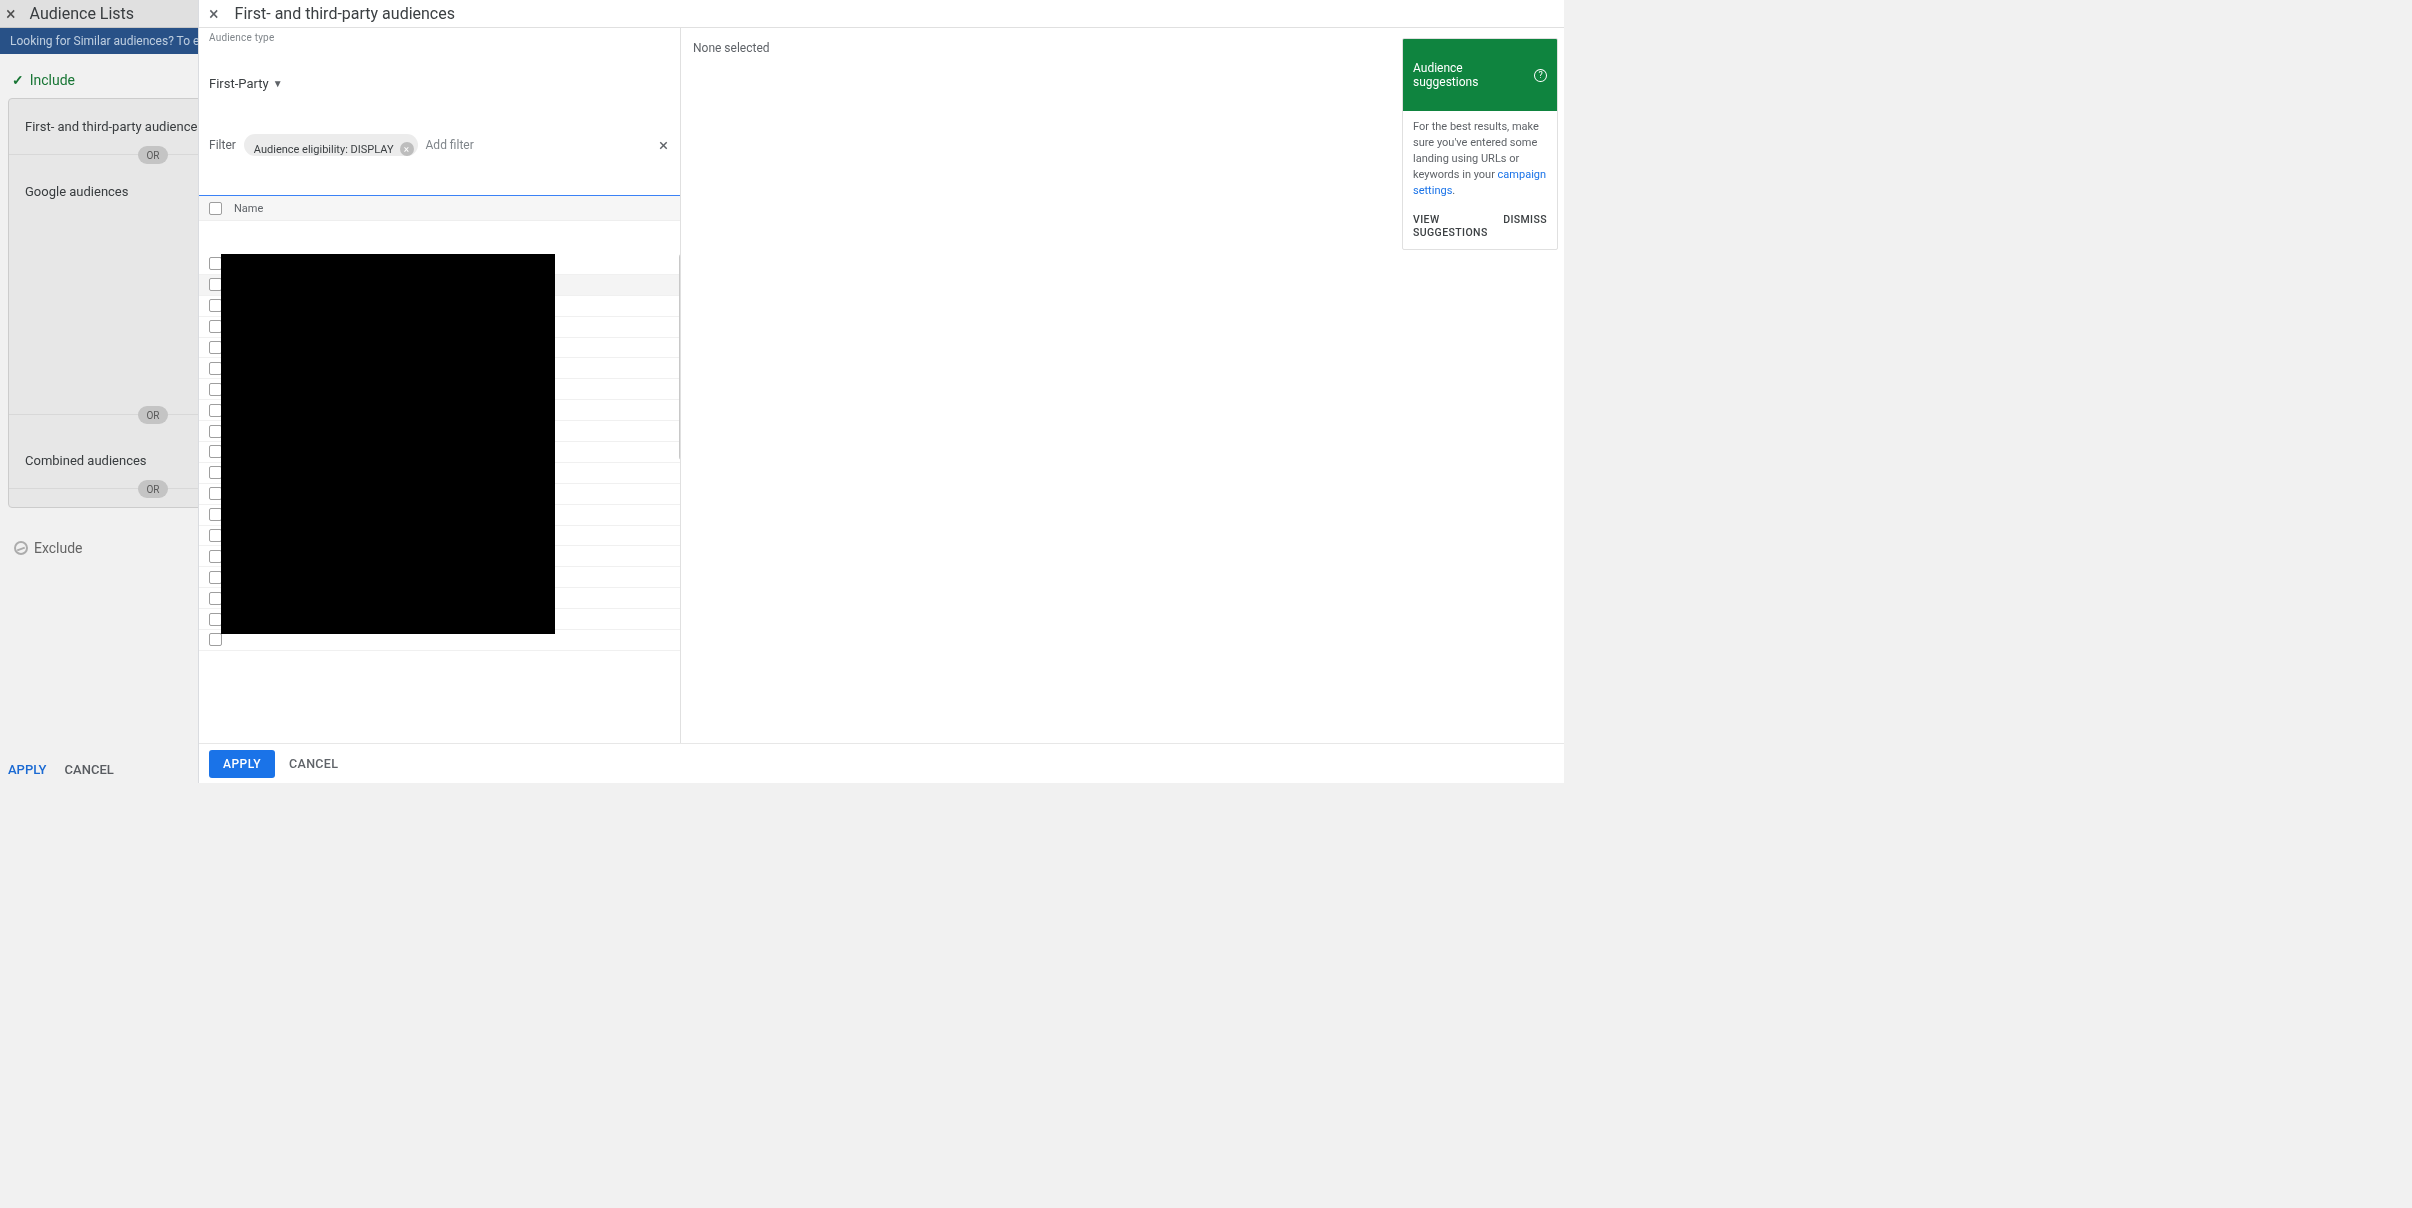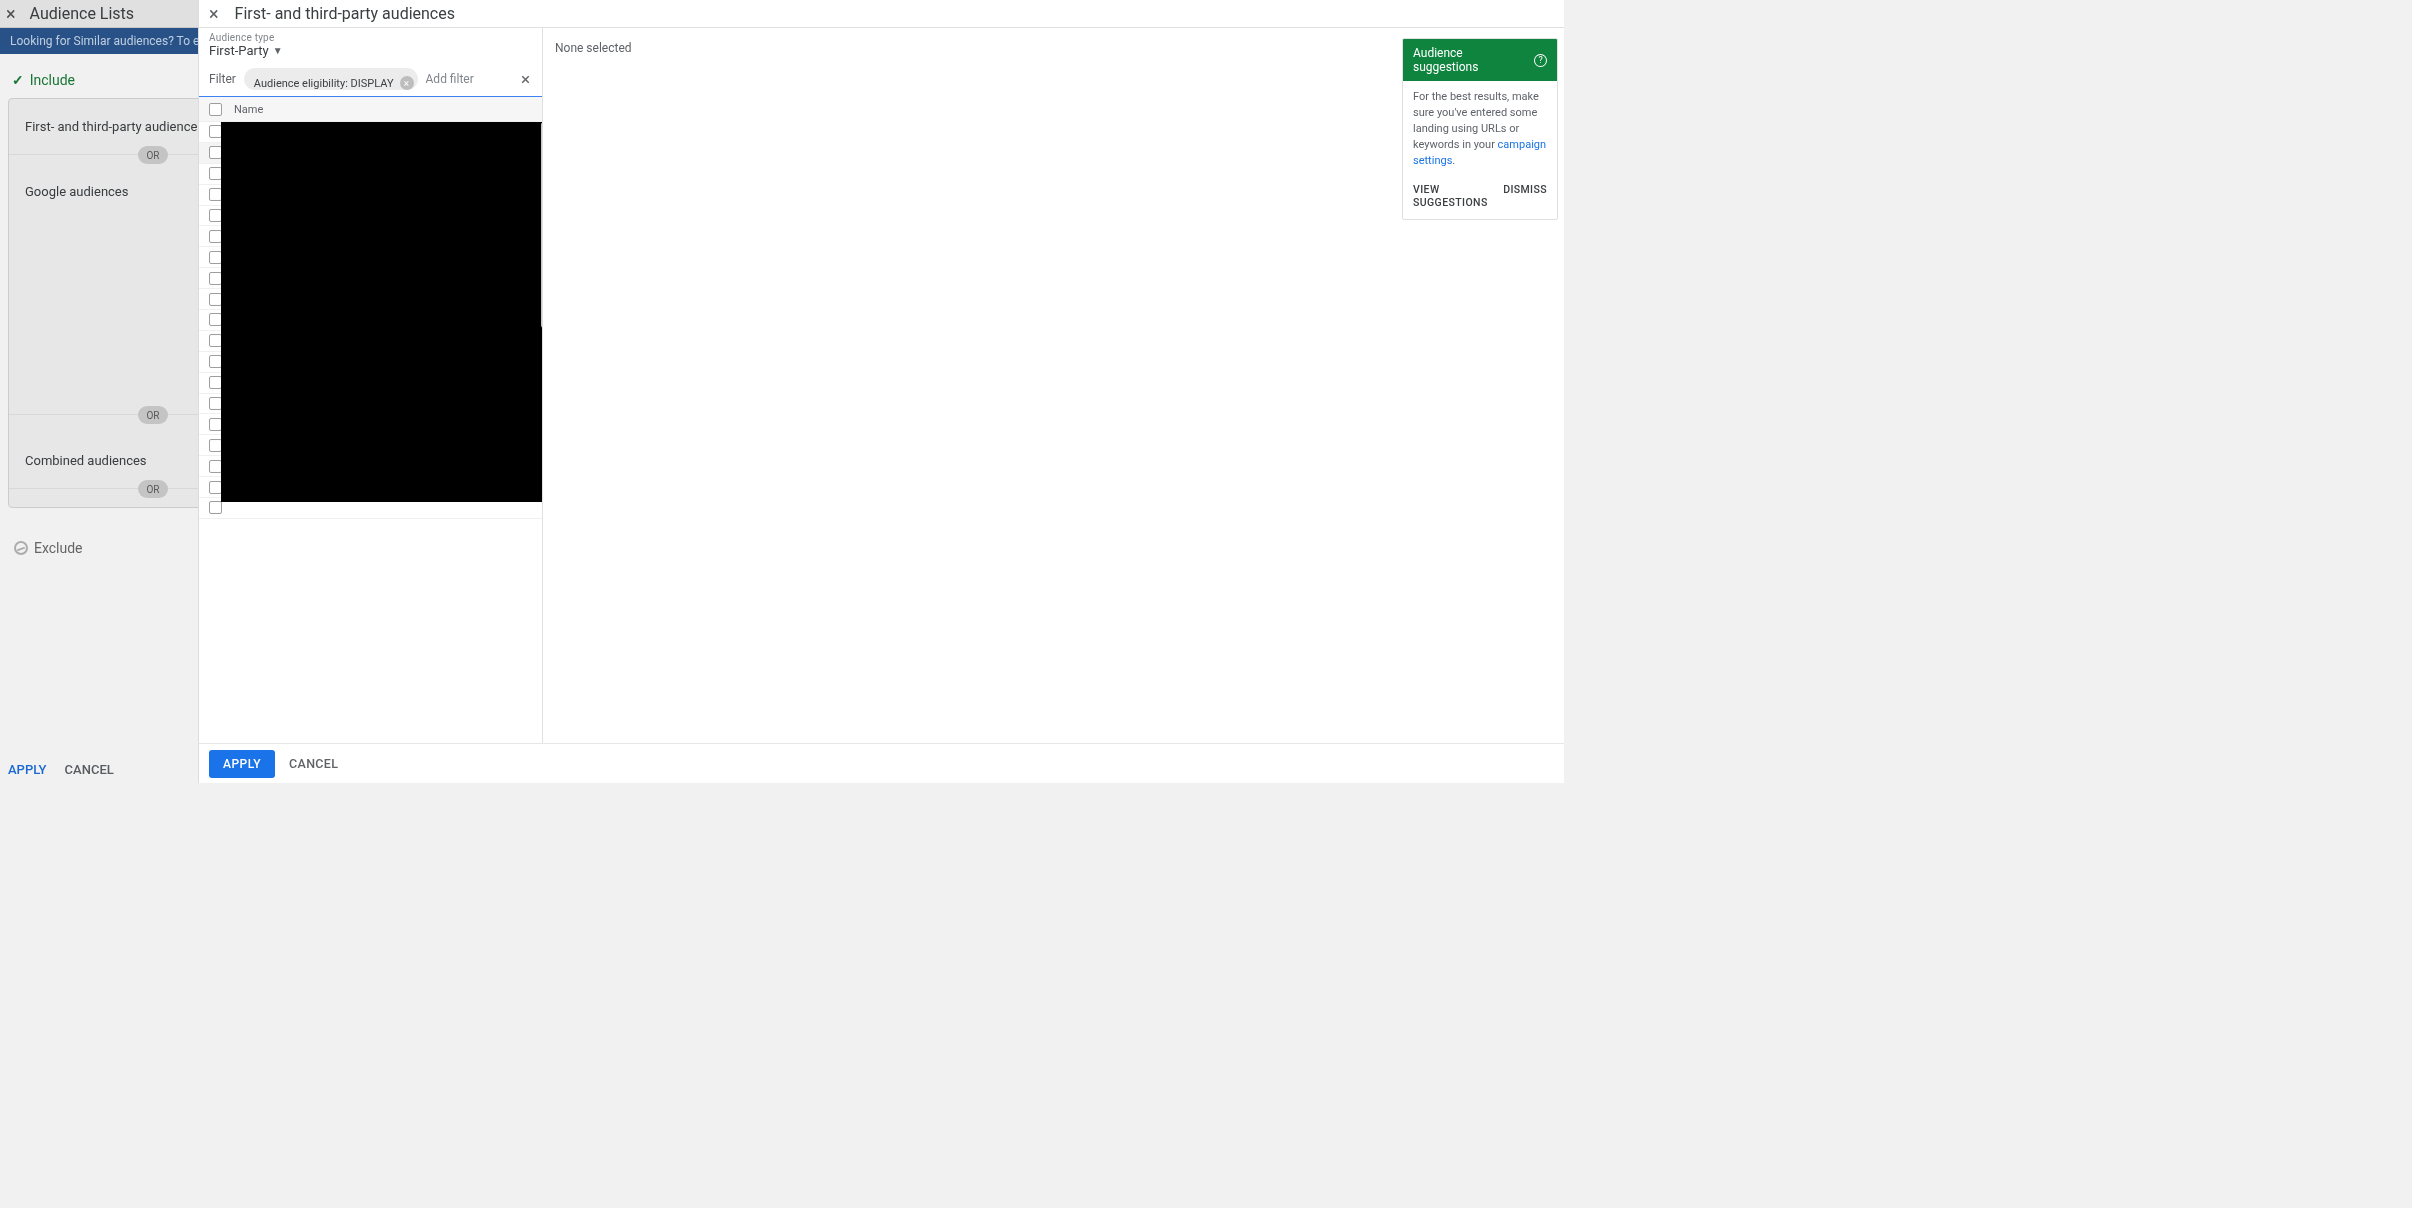--- a/index.html
+++ b/index.html
@@ -28,21 +28,21 @@
     .bottom-actions .cancel { color: #5f6368; }
 
     
     .modal { position: absolute; left: 198px; top: 0; right: 0; bottom: 0; background: #fff; border-left: 1px solid #dadce0; display: flex; flex-direction: column; }
     .modal-head { height: 28px; border-bottom: 1px solid #e0e0e0; display: flex; align-items: center; gap: 16px; padding-left: 10px; }
     .modal-head .x { font-size: 18px; color: #5f6368; cursor: pointer; }
     .modal-head .title { font-size: 16px; color: #3c4043; }
 
     .modal-body { flex: 1; display: flex; overflow: hidden; }
 
-    .col-list { width: 344px; border-right: 1px solid #e0e0e0; display: flex; flex-direction: column; padding-top: 4px; }
+    .col-list { width: 482px; border-right: 1px solid #e0e0e0; display: flex; flex-direction: column; padding-top: 4px; gap: 33px; }
     .aud-type-lbl { font-size: 10px; color: #80868b; padding: 0 0 0 10px; letter-spacing: 0.2px; }
     .aud-type { display: flex; align-items: center; gap: 4px; padding: 0 0 6px 10px; font-size: 13px; color: #3c4043; }
     .aud-type .caret { font-size: 10px; color: #5f6368; }
 
     .filter-row { display: flex; align-items: center; gap: 8px; padding: 4px 10px 6px 10px; }
     .filter-lbl { font-size: 12px; color: #5f6368; }
     .chip { display: flex; align-items: flex-end; gap: 6px; background: #ececec; border-radius: 11px; height: 22px; padding: 0 4px 0 10px; font-size: 11px; color: #3c4043; }
     .chip .xcirc { width: 14px; height: 14px; border-radius: 50%; background: #bdbdbd; color: #fff; font-size: 10px; display: flex; align-items: center; justify-content: center; }
     .add-filter { font-size: 12px; color: #80868b; }
     .filter-clear { margin-left: auto; font-size: 17px; color: #5f6368; padding-right: 2px; cursor: pointer; }
@@ -56,21 +56,21 @@
     .row .cb { flex-shrink: 0; }
     .redact { position: absolute; left: 22px; top: 0px; width: 334px; height: 380px; background: #000; }
     .vscroll { position: absolute; right: -5px; top: 0; width: 6px; height: 206px; background: #c8c8c8; border-radius: 4px; }
 
     .col-selected { flex: 1; padding: 10px 14px 0 12px; position: relative; }
     .sel-head { display: flex; align-items: center; justify-content: space-between; height: 20px; }
     .sel-none { font-size: 12px; color: #5f6368; }
     .clear-all { font-size: 12px; font-weight: 500; letter-spacing: 0.4px; color: #1a73e8; cursor: pointer; }
 
     .sug-card { position: absolute; right: 6px; top: 10px; width: 156px; background: #fff; border: 1px solid #e0e0e0; border-radius: 2px; overflow: hidden; }
-    .sug-head { background: #0f843f; color: #fff; padding: 7px 10px; font-size: 12px; display: flex; align-items: center; gap: 6px; }
+    .sug-head { background: #0f843f; color: #fff; padding: 22px 10px; font-size: 12px; display: flex; align-items: center; gap: 6px; }
     .sug-head .q { width: 13px; height: 13px; border: 1.5px solid #fff; border-radius: 50%; font-size: 9px; display: flex; align-items: center; justify-content: center; }
     .sug-body { padding: 8px 10px; font-size: 11px; color: #5f6368; line-height: 1.45; }
     .sug-body a { color: #1a73e8; text-decoration: none; }
     .sug-actions { display: flex; gap: 12px; padding: 6px 10px 10px 10px; }
     .sug-actions span { font-size: 10.5px; font-weight: 500; letter-spacing: 0.4px; color: #3c4043; cursor: pointer; }
 
     .modal-foot { height: 40px; border-top: 1px solid #e7e7e7; display: flex; align-items: center; gap: 14px; padding-left: 10px; }
     .btn-primary { background: #1a73e8; color: #fff; font-size: 12px; font-weight: 500; letter-spacing: 0.5px; height: 28px; padding: 0 14px; border-radius: 3px; display: flex; align-items: center; cursor: pointer; }
     .btn-text { font-size: 12.5px; font-weight: 500; color: #5f6368; cursor: pointer; letter-spacing: 0.3px; }
   </style>

